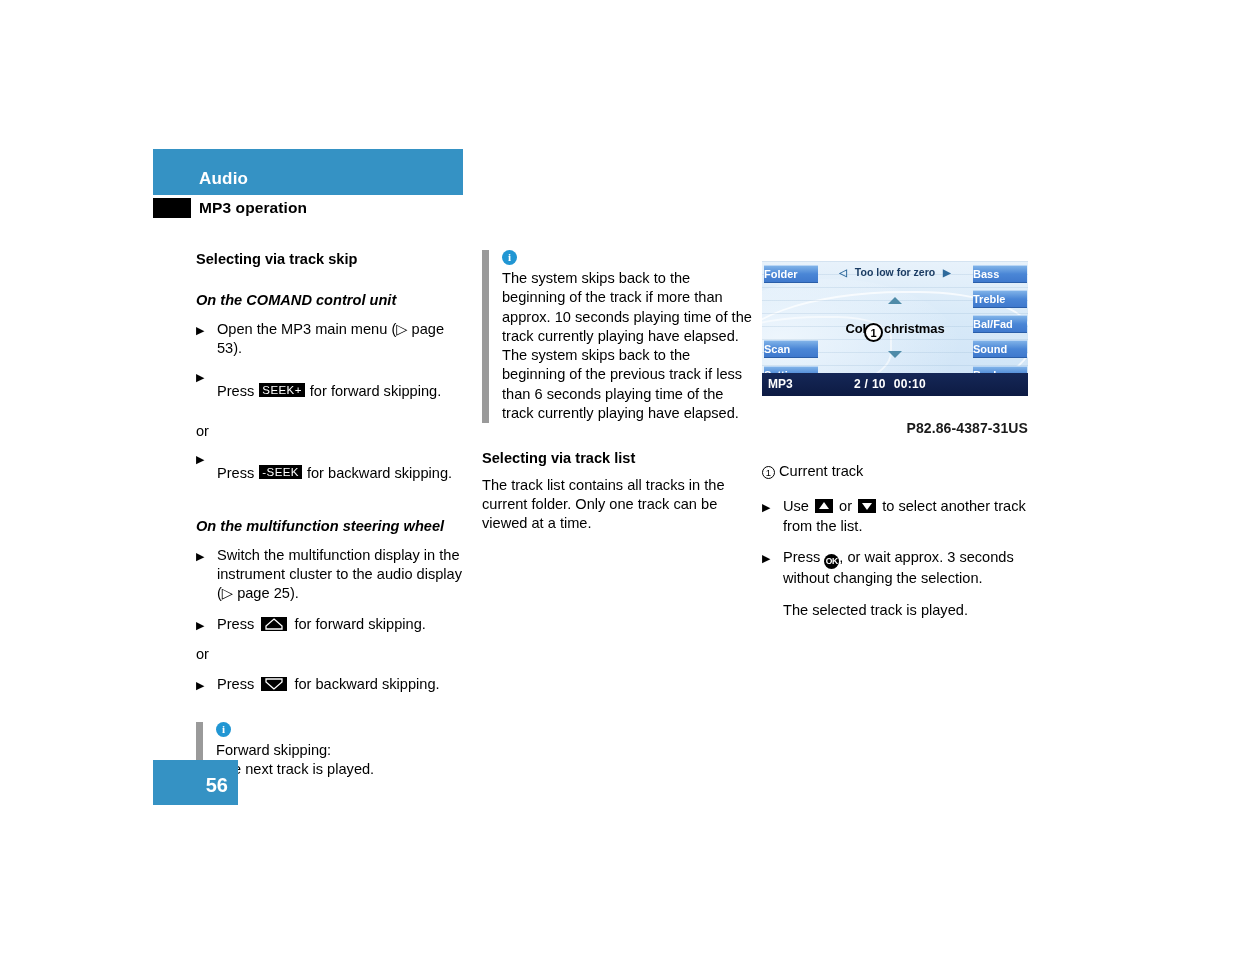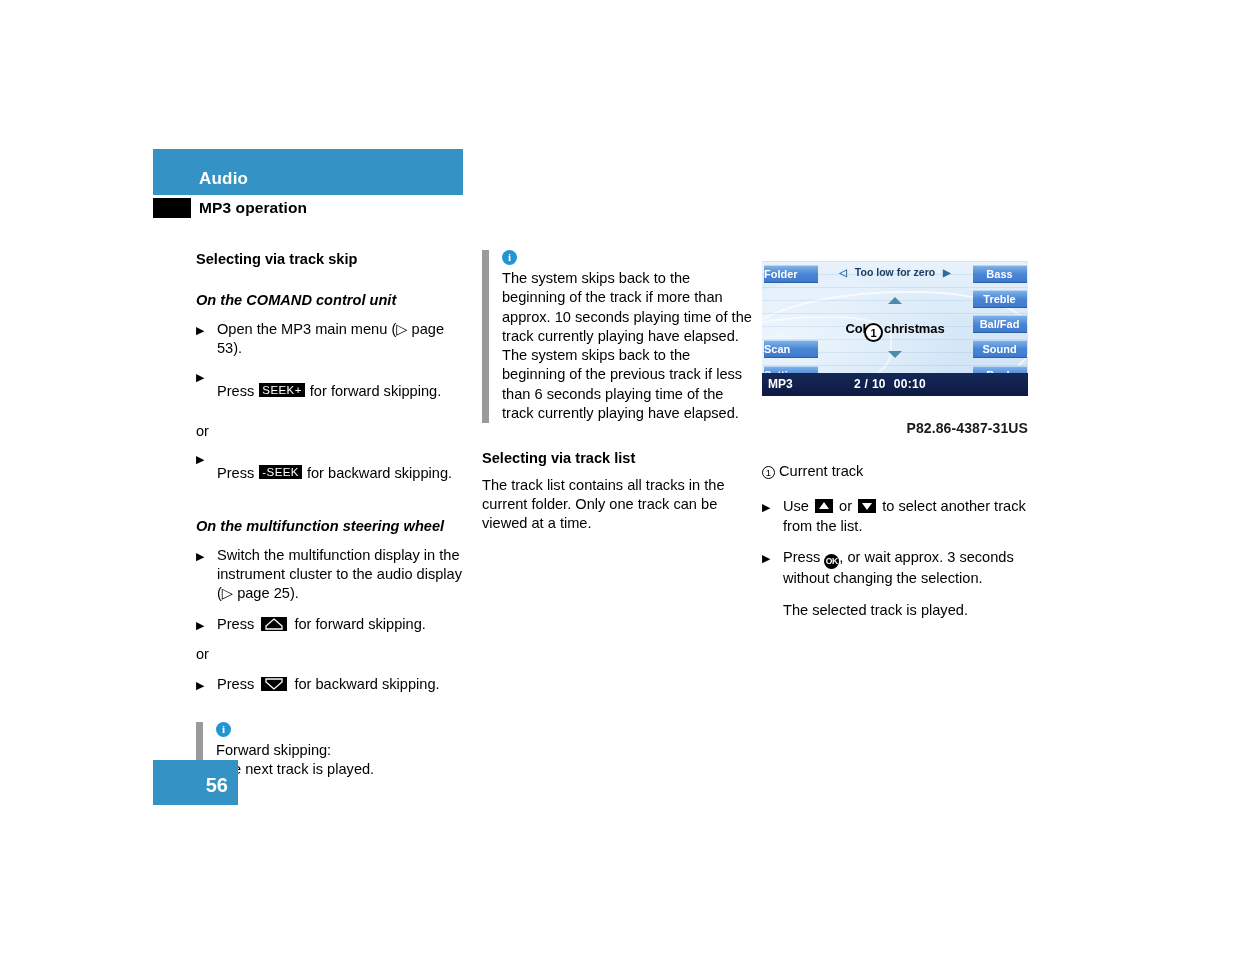--- a/index.html
+++ b/index.html
@@ -127,21 +127,21 @@
   }
   .sbtn {
     position:absolute; height:17px; line-height:16px;
     background:linear-gradient(180deg,#7fb2e8 0%,#4a86d6 50%,#3f79cd 100%);
     color:#ffffff; font-size:11px; font-weight:bold;
     border-top:1px solid #b9d6f5;
     box-shadow:0 1px 0 #2a5ea8;
     font-family:"Liberation Sans",sans-serif;
   }
   .sbtn.left  { left:2px;  width:54px; text-align:left;  }
-  .sbtn.right { right:1px; width:54px; text-align:center; padding-right:1px; }
+  .sbtn.right { right:1px; width:54px; text-align:left; padding-right:1px; }
   .sbtn-folder  { top:4px; }
   .sbtn-scan    { top:79px; }
   .sbtn-setting { top:105px; }
   .sbtn-bass    { top:4px; }
   .sbtn-treble  { top:29px; }
   .sbtn-balfad  { top:54px; }
   .sbtn-sound   { top:79px; }
   .sbtn-back    { top:105px; }
 
   .screen-title {

